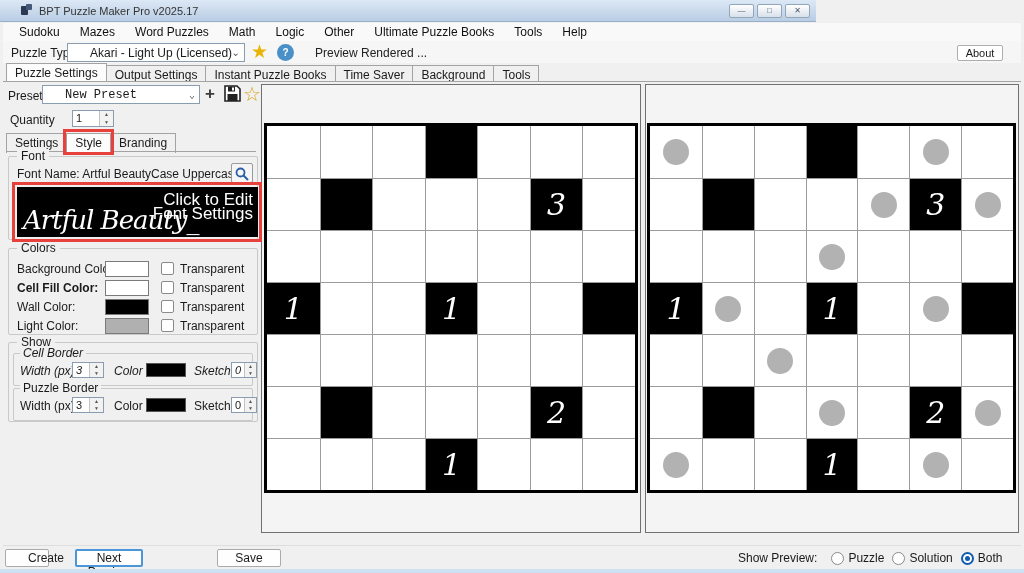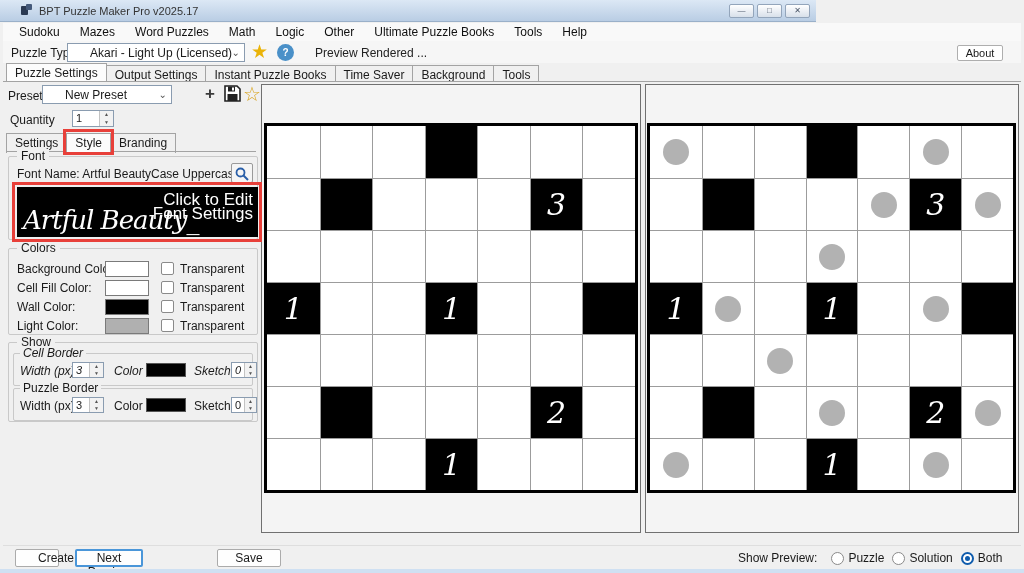--- a/index.html
+++ b/index.html
@@ -55,21 +55,21 @@
     font-size:11px; text-align:center; line-height:14px;
   }
   
   .tabbar { position:absolute; left:3px; right:3px; top:63px; height:18px; display:flex; align-items:flex-end; padding-left:3px; }
   .tab { padding:2px 8px 3px; border:1px solid #a3a3a3; border-bottom:none; background:#f0f0f0; height:16px; }
   .tab.active { background:#fcfcfc; height:18px; position:relative; z-index:2; }
   .tab + .tab { margin-left:-1px; }
   .content-line { position:absolute; left:3px; right:3px; top:81px; height:1px; background:#a3a3a3; }
   
   .lbl { position:absolute; white-space:nowrap; }
-  .combo.preset { left:42px; top:85px; width:130px; }
+  .combo.preset { left:42px; top:85px; width:158px;font-family:Liberation Mono, monospace; }
   .icon-plus { position:absolute; left:205px; top:84px; font-size:17px; font-weight:bold; color:#3a3a3a; }
   .floppy { position:absolute; left:224px; top:85px; }
   .star-outline { position:absolute; left:243px; top:82px; font-size:20px; color:#d9a520; }
   .spinner { position:absolute; background:#fff; border:1px solid #8a9cb0; display:flex; }
   .spinner .val { flex:1; padding:1px 3px; font-size:11px; }
   .spinner .arrows { width:14px; border-left:1px solid #c3c3c3; display:flex; flex-direction:column; background:#f2f2f2; }
   .spinner .arrows span { flex:1; font-size:5px; line-height:7px; text-align:center; color:#555; }
   .subtabs { position:absolute; left:6px; top:133px; display:flex; align-items:flex-end; }
   .subtab { padding:2px 8px 3px; border:1px solid #a3a3a3; border-bottom:none; background:#f0f0f0; position:relative; }
   .subtab + .subtab { margin-left:-1px; }
@@ -121,21 +121,21 @@
   .cell.bl { border-left:1px solid #9c9c9c; }
   .cell.wall { background:#000; color:#fff; font-family:"DejaVu Serif", serif; font-style:italic; font-size:30px; }
   .light { width:26px; height:26px; border-radius:50%; }
   
   .footer-sep { position:absolute; left:3px; right:3px; top:545px; height:1px; background:#dedede; }
   .footer { position:absolute; left:3px; right:3px; top:546px; height:23px; background:#f0f0f0; }
   .fbtn {
     position:absolute; top:3px; height:18px; background:#fefefe; border:1px solid #ababab;
     border-radius:2px; font-size:12px; text-align:center; line-height:16px;
   }
-  .fbtn.create { left:12px;  width:44px;padding-left:22px; }
+  .fbtn.create { left:2px;  width:44px;padding-left:22px; }
   .fbtn.next   { left:72px; width:68px; border:2px solid #4a96d9; line-height:14px; }
   .fbtn.save   { left:214px; width:64px; }
   .show-preview { position:absolute; left:735px; top:5px; display:flex; align-items:center; gap:6px; }
   .radio { width:13px; height:13px; border-radius:50%; border:1px solid #8a8a8a; background:#fff; position:relative; }
   .radio.checked { border:2px solid #0f5cad; }
   .radio.checked::after { content:""; position:absolute; left:2px; top:2px; width:5px; height:5px; border-radius:50%; background:#0f5cad; }
   .rgroup { display:flex; align-items:center; gap:4px; margin-left:8px; }
 </style>
 </head>
 <body>
@@ -240,21 +240,21 @@
   <div class="groupbox gb-colors">
     <span class="legend">Colors</span>
     <div id="color-rows">
         <div class="color-row" style="top: 12px;">
           <span style="position: absolute; left: 0px; top: 1px;">Background Color:</span>
           <div class="swatch" style="background: rgb(255, 255, 255);"></div>
           <div class="checkbox"></div>
           <span class="cb-label">Transparent</span>
         </div>
         <div class="color-row" style="top: 31px;">
-          <span style="position: absolute; left: 0px; top: 1px;">Cell Fill Color:</span>
+          <span style="position: absolute; left: 0px; top: 1px; font-weight: bold;">Cell Fill Color:</span>
           <div class="swatch" style="background: rgb(255, 255, 255);"></div>
           <div class="checkbox"></div>
           <span class="cb-label">Transparent</span>
         </div>
         <div class="color-row" style="top: 50px;">
           <span style="position: absolute; left: 0px; top: 1px;">Wall Color:</span>
           <div class="swatch" style="background: rgb(0, 0, 0);"></div>
           <div class="checkbox"></div>
           <span class="cb-label">Transparent</span>
         </div>

